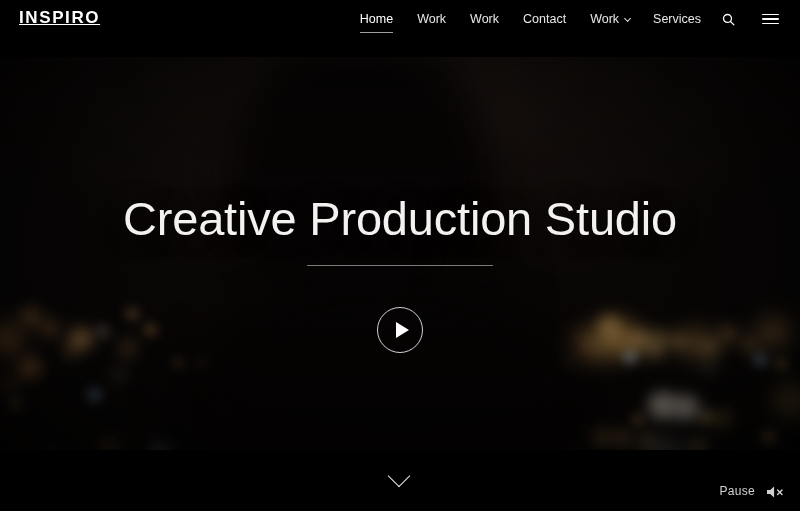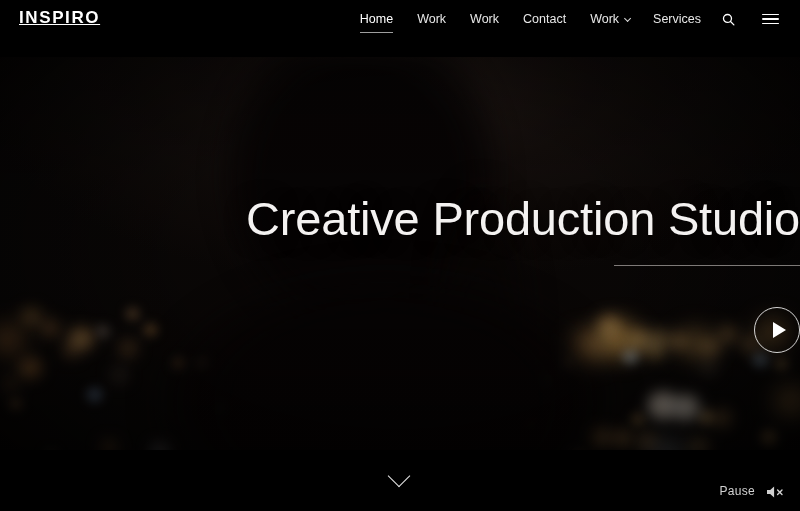--- a/index.html
+++ b/index.html
@@ -105,21 +105,21 @@
     background:radial-gradient(ellipse 520px 330px at 50% 48%, rgba(0,0,0,0) 40%, rgba(0,0,0,0.45) 82%, rgba(0,0,0,0.72) 100%);
   }
   .hero-overlay {
     position:absolute; inset:0;
     background:linear-gradient(180deg, rgba(0,0,0,0.30) 0%, rgba(0,0,0,0.12) 30%, rgba(0,0,0,0.10) 60%, rgba(0,0,0,0.38) 100%);
   }
 
   
   .hero-content {
     position:absolute; left:0; top:0; width:800px; height:393px;
-    display:flex; flex-direction:column; align-items:flex-end;
+    display:flex; flex-direction:column; align-items:center;
     z-index:10;
   }
   .hero-title {
     margin-top:134px;
     color:#f4f2f1;
     font-size:47px; font-weight:300; line-height:56px;
     letter-spacing:-0.2px; white-space:nowrap;
     text-shadow:0 1px 22px rgba(0,0,0,0.55);
   }
   .hero-divider {

